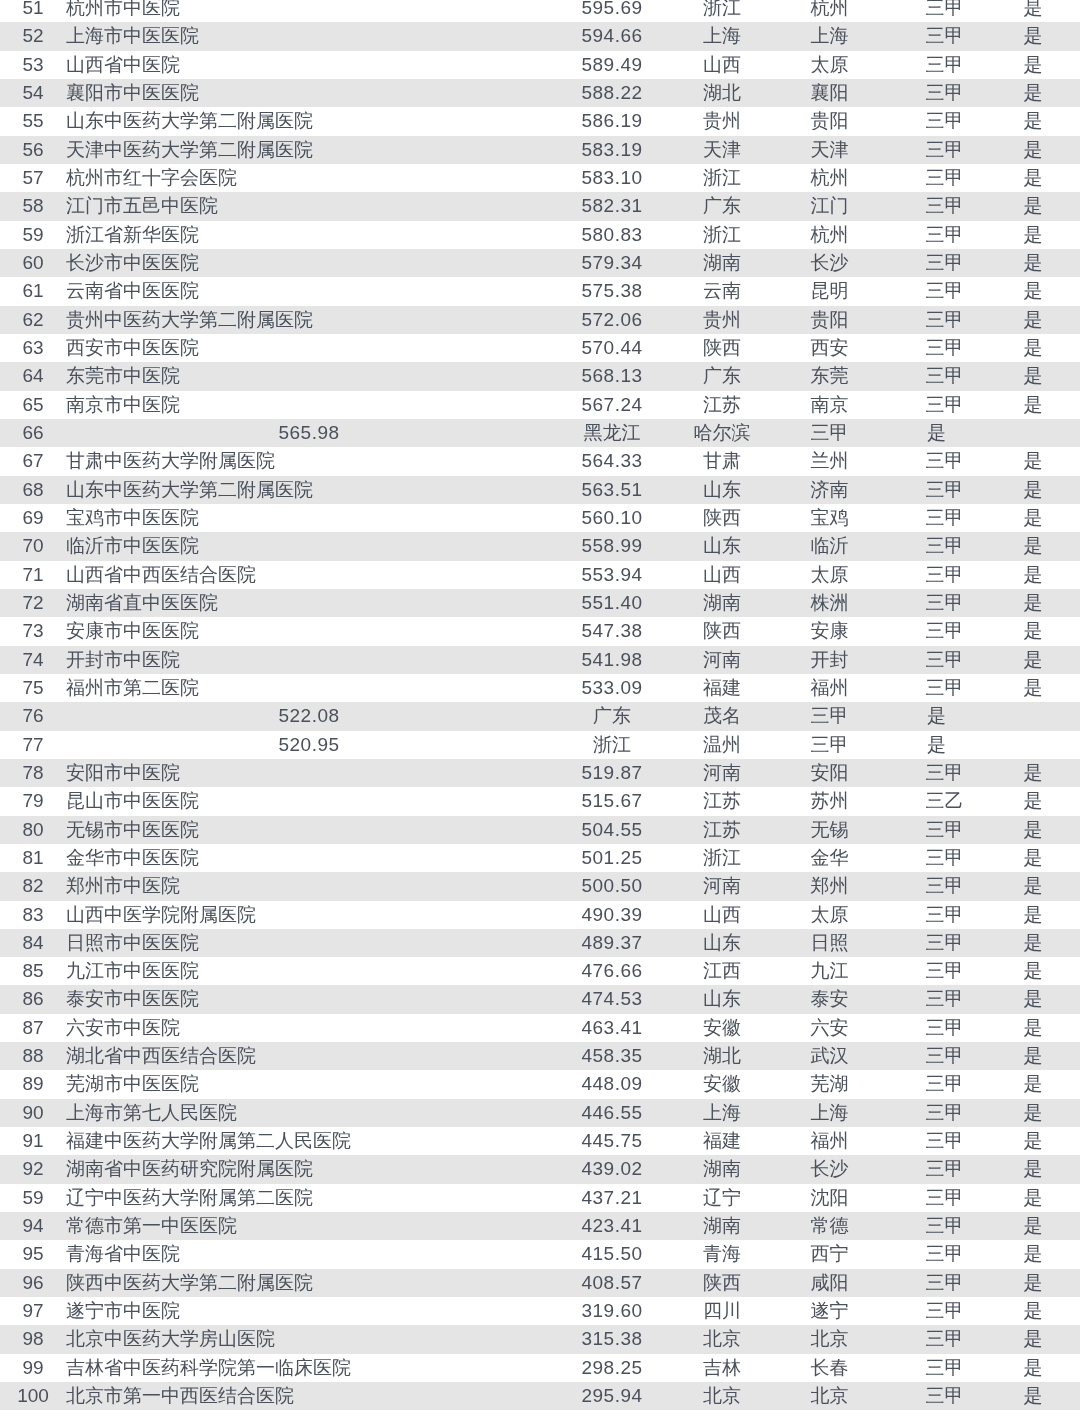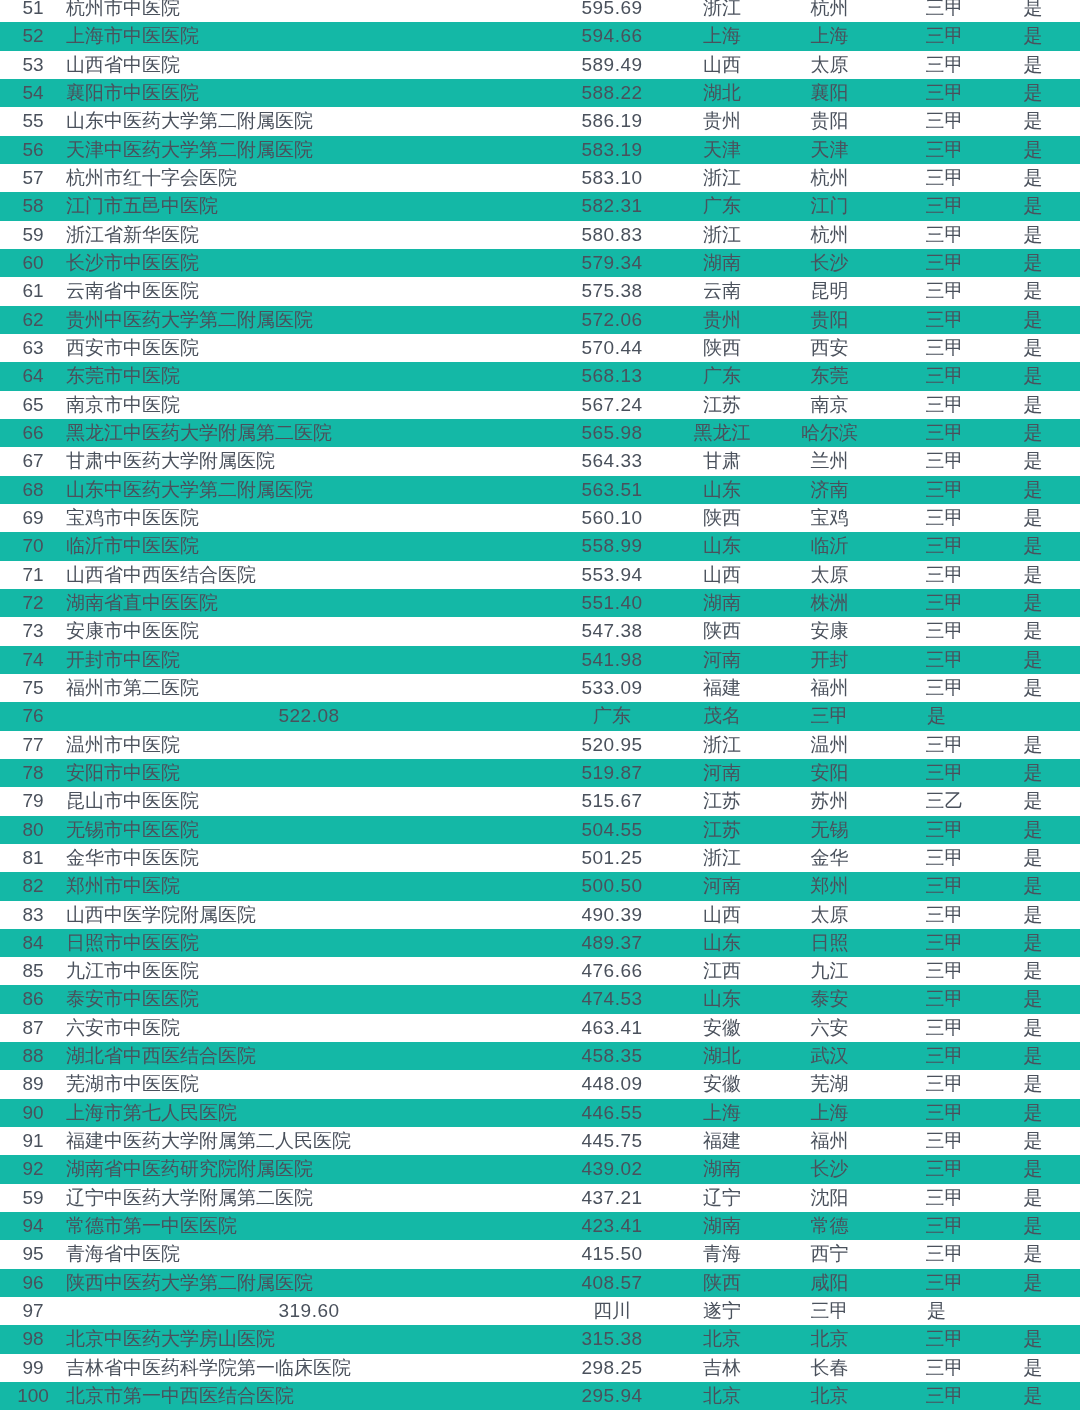--- a/index.html
+++ b/index.html
@@ -19,21 +19,21 @@
   .row {
     display: grid;
     grid-template-columns: 66px 486px 120px 100px 115px 115px 78px;
     height: 28.34px;
     align-items: center;
     font-size: 19px;
     color: #4a515c;
     background: #ffffff;
   }
   .row.alt {
-    background: #14b8a6;
+    background: #e5e5e5;
   }
   .cell {
     overflow: hidden;
     white-space: nowrap;
     line-height: 28.34px;
   }
   .cell-rank   { text-align: center; }
   .cell-name   { text-align: left; }
   .cell-score  { text-align: center; letter-spacing: 0.5px; }
   .cell-prov   { text-align: center; }
@@ -175,21 +175,20 @@
       <div class="cell cell-rank">65</div>
       <div class="cell cell-name">南京市中医院</div>
       <div class="cell cell-score">567.24</div>
       <div class="cell cell-prov">江苏</div>
       <div class="cell cell-city">南京</div>
       <div class="cell cell-grade">三甲</div>
       <div class="cell cell-flag">是</div>
     </div>
     <div class="row alt">
       <div class="cell cell-rank">66</div>
-      <div class="cell cell-name">黑龙江中医药大学附属第二医院</div>
       <div class="cell cell-score">565.98</div>
       <div class="cell cell-prov">黑龙江</div>
       <div class="cell cell-city">哈尔滨</div>
       <div class="cell cell-grade">三甲</div>
       <div class="cell cell-flag">是</div>
     </div>
     <div class="row">
       <div class="cell cell-rank">67</div>
       <div class="cell cell-name">甘肃中医药大学附属医院</div>
       <div class="cell cell-score">564.33</div>
@@ -273,21 +272,20 @@
     <div class="row alt">
       <div class="cell cell-rank">76</div>
       <div class="cell cell-score">522.08</div>
       <div class="cell cell-prov">广东</div>
       <div class="cell cell-city">茂名</div>
       <div class="cell cell-grade">三甲</div>
       <div class="cell cell-flag">是</div>
     </div>
     <div class="row">
       <div class="cell cell-rank">77</div>
-      <div class="cell cell-name">温州市中医院</div>
       <div class="cell cell-score">520.95</div>
       <div class="cell cell-prov">浙江</div>
       <div class="cell cell-city">温州</div>
       <div class="cell cell-grade">三甲</div>
       <div class="cell cell-flag">是</div>
     </div>
     <div class="row alt">
       <div class="cell cell-rank">78</div>
       <div class="cell cell-name">安阳市中医院</div>
       <div class="cell cell-score">519.87</div>
@@ -453,20 +451,21 @@
       <div class="cell cell-rank">96</div>
       <div class="cell cell-name">陕西中医药大学第二附属医院</div>
       <div class="cell cell-score">408.57</div>
       <div class="cell cell-prov">陕西</div>
       <div class="cell cell-city">咸阳</div>
       <div class="cell cell-grade">三甲</div>
       <div class="cell cell-flag">是</div>
     </div>
     <div class="row">
       <div class="cell cell-rank">97</div>
+      <div class="cell cell-name">遂宁市中医院</div>
       <div class="cell cell-score">319.60</div>
       <div class="cell cell-prov">四川</div>
       <div class="cell cell-city">遂宁</div>
       <div class="cell cell-grade">三甲</div>
       <div class="cell cell-flag">是</div>
     </div>
     <div class="row alt">
       <div class="cell cell-rank">98</div>
       <div class="cell cell-name">北京中医药大学房山医院</div>
       <div class="cell cell-score">315.38</div>

